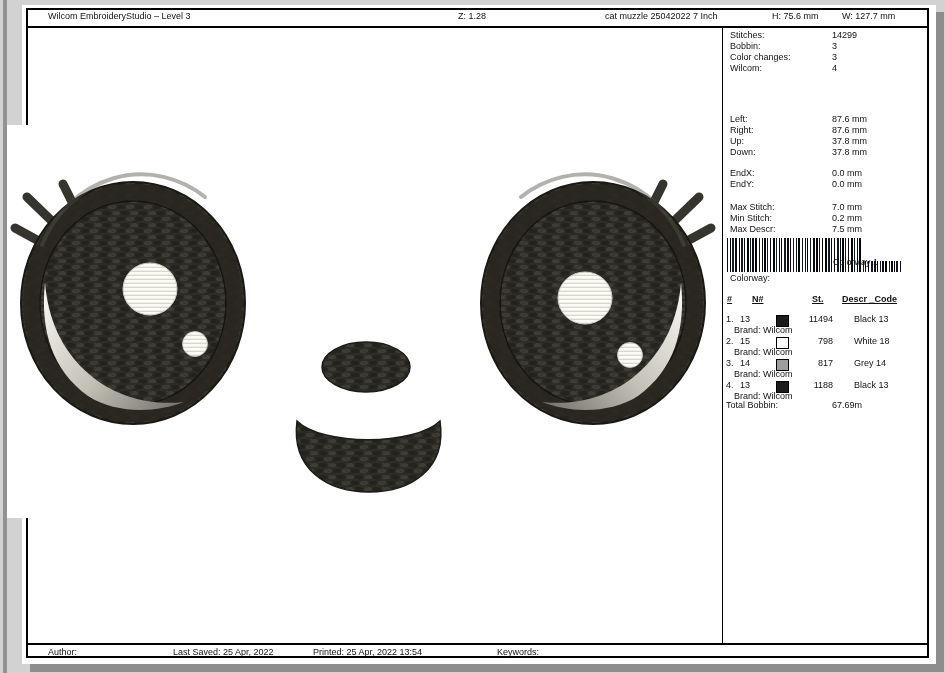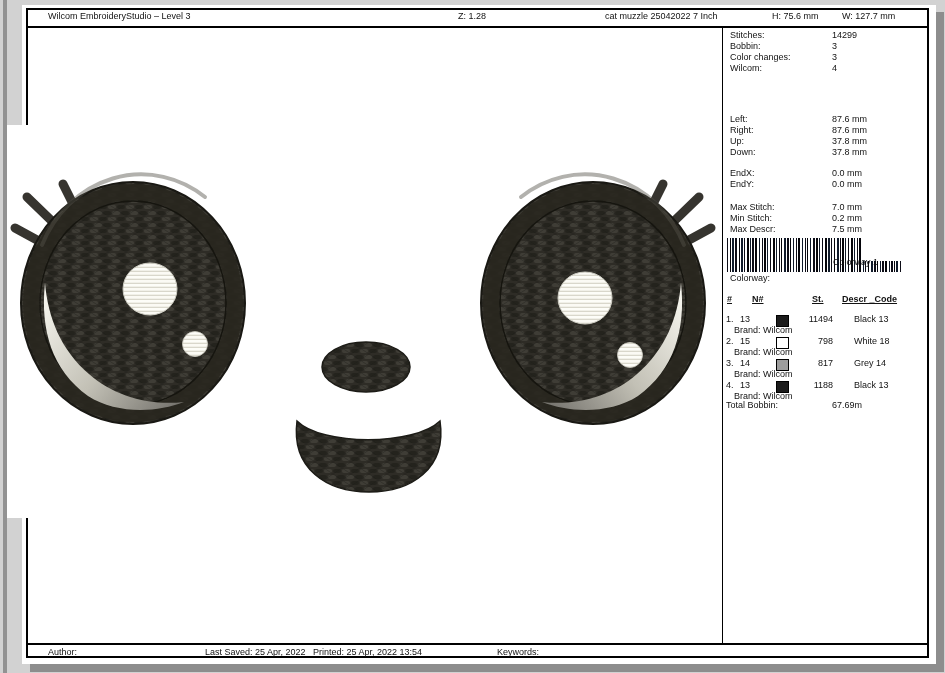--- a/index.html
+++ b/index.html
@@ -432,16 +432,16 @@
     <span class="sw" style="background: rgb(27, 27, 27);"></span>
     <span class="st">1188</span>
     <span class="descr">Black 13</span>
     <span class="brand">Brand: Wilcom</span>
   </div>
   <span class="t" style="left:726px;top:400px;">Total Bobbin:</span>
   <span class="t" style="left:832px;top:400px;">67.69m</span>
 
   <div class="hline-footer"></div>
   <span class="t" style="left:48px;top:647px;">Author:</span>
-  <span class="t" style="left:173px;top:647px;margin-left:32px;">Last Saved: 25 Apr, 2022</span>
+  <span class="t" style="left:173px;top:647px;">Last Saved: 25 Apr, 2022</span>
   <span class="t" style="left:313px;top:647px;">Printed: 25 Apr, 2022 13:54</span>
   <span class="t" style="left:497px;top:647px;">Keywords:</span>
 </div>
 
 </body></html>

